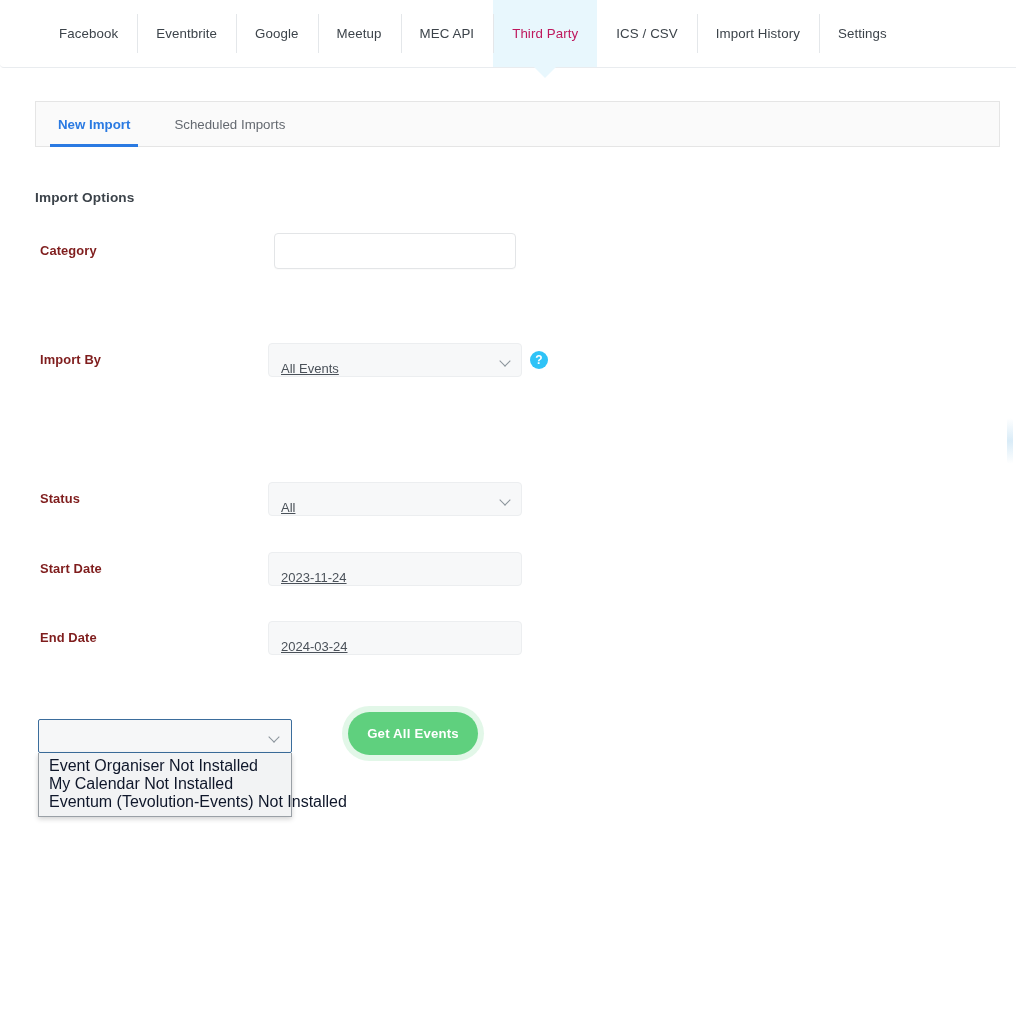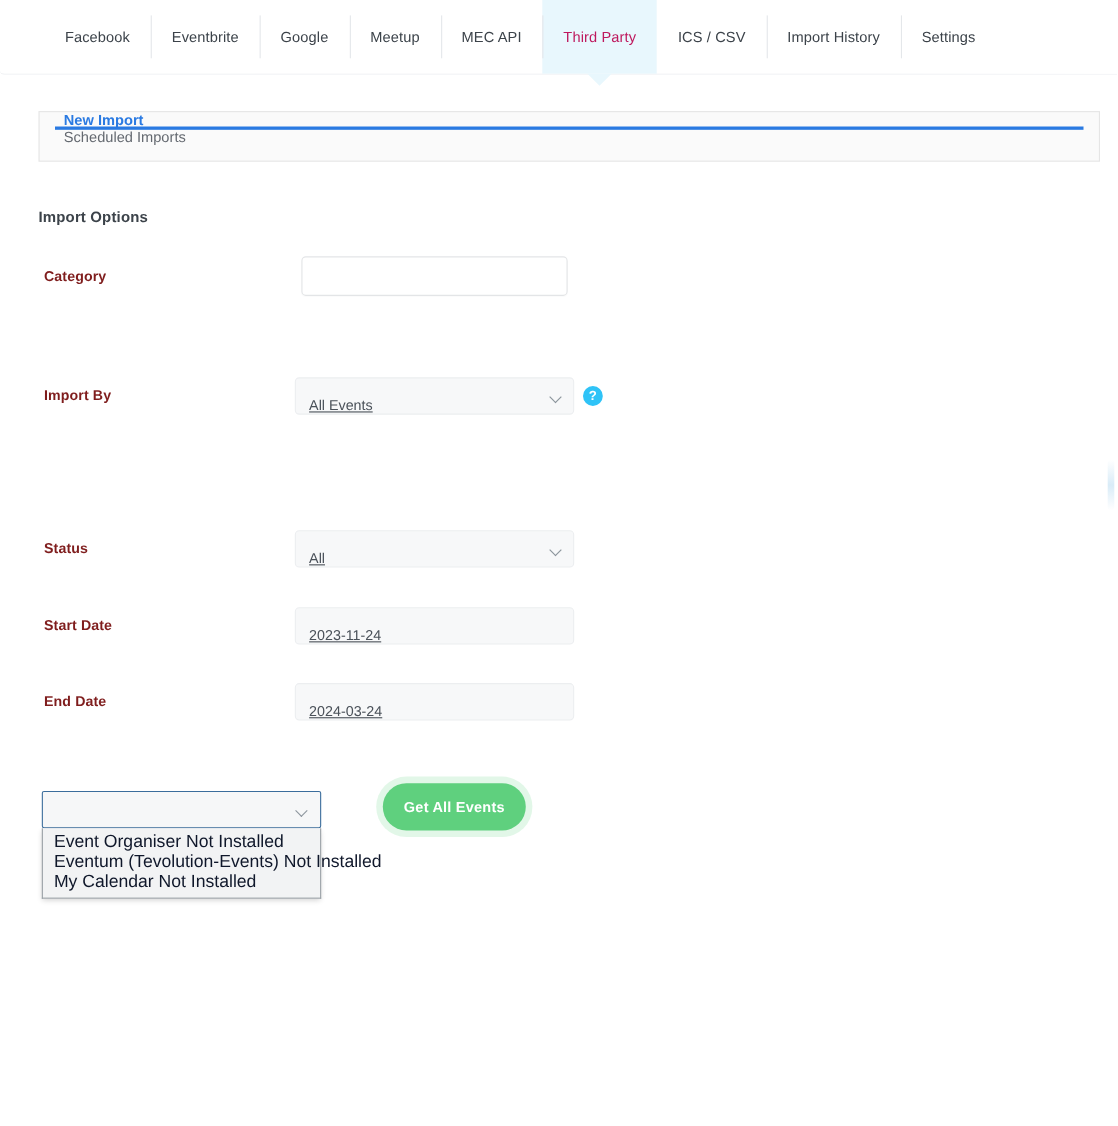--- a/index.html
+++ b/index.html
@@ -88,21 +88,20 @@
   .subtabs {
     position: absolute;
     left: 35px;
     top: 101px;
     width: 965px;
     height: 46px;
     background: #fafafa;
     border: 1px solid #e5e5e5;
     display: flex;
     align-items: stretch;
-    flex-direction: column;
   }
   .subtab {
     position: relative;
     display: flex;
     align-items: center;
     padding: 0 22px;
     font-size: 13.3px;
     color: #646970;
     cursor: pointer;
     white-space: nowrap;
@@ -360,22 +359,22 @@
     <div class="row-label">End Date</div>
     <div class="ctl plain">2024-03-24</div>
   </div>
 
   <div class="opensel-wrap">
     <div class="opensel-box">
       <span class="chev"></span>
     </div>
     <div class="opensel-list">
       <div class="opensel-opt">Event Organiser Not Installed</div>
+      <div class="opensel-opt">My Calendar Not Installed</div>
       <div class="opensel-opt">Eventum (Tevolution-Events) Not Installed</div>
-      <div class="opensel-opt">My Calendar Not Installed</div>
     </div>
   </div>
 
   <button class="get-btn">Get All Events</button>
 
   <div class="scroll-artifact"></div>
 
 </div>
 
 </body></html>

